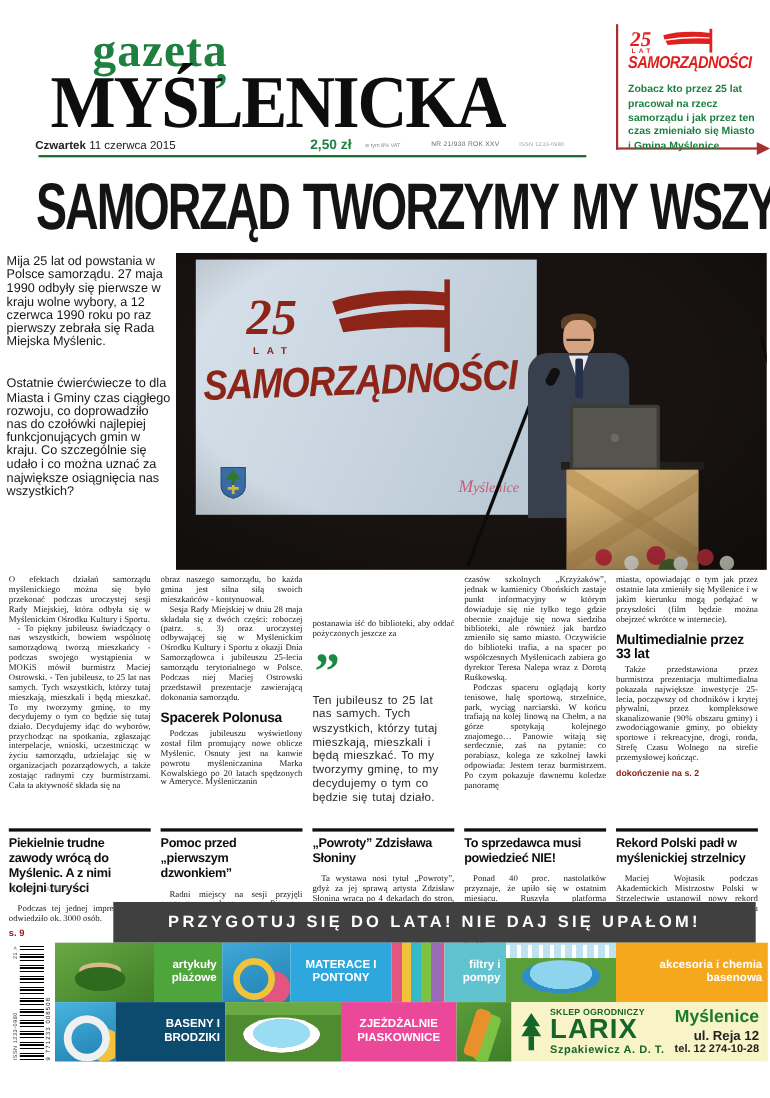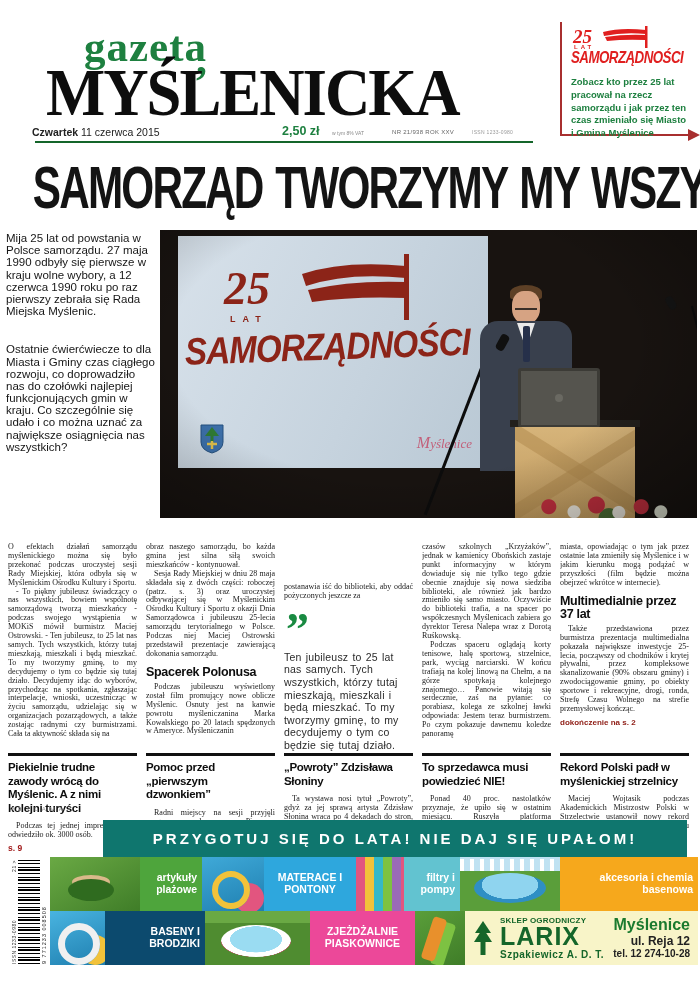--- a/index.html
+++ b/index.html
@@ -69,39 +69,39 @@
       radial-gradient(circle at 12% 55%,#c02f3e 0 7px,transparent 8px),
       radial-gradient(circle at 30% 70%,#e8e4da 0 6px,transparent 7px),
       radial-gradient(circle at 46% 50%,#c02f3e 0 8px,transparent 9px),
       radial-gradient(circle at 62% 72%,#e8e4da 0 6px,transparent 7px),
       radial-gradient(circle at 78% 55%,#c02f3e 0 7px,transparent 8px),
       radial-gradient(circle at 92% 70%,#dfe3d2 0 6px,transparent 7px),
       radial-gradient(circle at 55% 90%,#4a6b34 0 10px,transparent 11px);}
   .vig{position:absolute;inset:0;background:radial-gradient(ellipse at 45% 40%,rgba(0,0,0,0) 55%,rgba(0,0,0,.38) 100%);}
 
   
-  .col{position:absolute;top:543px;width:129px;height:226px;overflow:hidden;font-family:"Liberation Serif",serif;font-size:8px;line-height:8.9px;text-align:justify;color:#1a1a1a;}
+  .col{position:absolute;top:523px;width:129px;height:226px;overflow:hidden;font-family:"Liberation Serif",serif;font-size:8px;line-height:8.9px;text-align:justify;color:#1a1a1a;}
   .c1{left:8px;}.c2{left:146px;}.c3{left:284px;margin-top:40px;}.c4{left:422px;}.c5{left:560px;}
   .col p{margin:0;}
   .col p.ind{text-indent:8px;}
   .subhead{font-family:"Liberation Sans",sans-serif;font-size:12.5px;font-weight:700;letter-spacing:-0.3px;margin:7px 0 4px;line-height:1.05;text-align:left;color:#0d0d0d;}
   .quote-mark{display:block;font-family:"Liberation Serif",serif;font-size:46px;font-weight:700;color:#198a41;line-height:30px;margin:14px 0 6px 2px;}
   .quote-text{font-family:"Liberation Sans",sans-serif;font-size:10.5px;line-height:12.6px;text-align:left;color:#2a2a2a;letter-spacing:.2px;word-spacing:1px;}
   .continuation{font-family:"Liberation Sans",sans-serif;font-size:8px;font-weight:700;color:#8d1a12;margin-top:5px;text-align:left;}
 
   
   .teaser{position:absolute;top:753px;width:129px;border-top:3px solid #101010;padding-top:5px;}
   .t1{left:8px;}.t2{left:146px;}.t3{left:284px;}.t4{left:422px;}.t5{left:560px;}
   .teaser h3{margin:0;font-size:11.5px;font-weight:700;line-height:1.18;letter-spacing:-0.3px;color:#0d0d0d;}
   .teaser .tbody{margin-top:6px;font-family:"Liberation Serif",serif;font-size:8px;line-height:9px;text-align:justify;text-indent:8px;color:#1a1a1a;}
   .teaser .tpage{margin-top:4px;font-size:8.5px;font-weight:700;color:#a01818;}
 
   
   .reklama{left:10px;top:806px;font-size:6px;letter-spacing:4px;color:#9a9a9a;}
-  .banner{left:103px;top:820px;width:584px;height:37px;background:#0f766e;color:#fff;font-weight:700;font-size:15px;letter-spacing:3px;text-align:center;line-height:37px;white-space:nowrap;overflow:hidden;}
+  .banner{left:103px;top:820px;width:584px;height:37px;background:#404040;color:#fff;font-weight:700;font-size:15px;letter-spacing:3px;text-align:center;line-height:37px;white-space:nowrap;overflow:hidden;}
   .grid{left:50px;top:857px;width:648px;}
   .grow{display:flex;height:54px;}
   .cell{height:54px;box-sizing:border-box;overflow:hidden;position:relative;}
   .lbl{color:#fff;font-weight:700;font-size:10.5px;line-height:1.1;display:flex;align-items:center;justify-content:flex-end;text-align:right;padding:0 5px;}
   .lbl.center{justify-content:center;text-align:center;}
   .ph1{background:linear-gradient(150deg,#6aa944,#3f7d28);}
   .ph1::after{content:"";position:absolute;left:18px;top:22px;width:46px;height:22px;border-radius:50%;background:#2f6b1f;box-shadow:0 -8px 0 -4px #d9b98a;}
   .ph2{background:linear-gradient(160deg,#3fa9d8,#1f7fb0);}
   .ph2::after{content:"";position:absolute;left:10px;top:14px;width:26px;height:26px;border-radius:50%;border:6px solid #f2c23a;box-shadow:18px 8px 0 -4px #e2557f;}
   .ph3{background:repeating-linear-gradient(90deg,#e2557f 0 9px,#f2c23a 9px 18px,#35b8c8 18px 27px,#7dc242 27px 36px,#9a6bb8 36px 45px);}
@@ -227,21 +227,21 @@
   <p>postanawia iść do biblioteki, aby oddać pożyczonych jeszcze za</p>
   <span class="quote-mark">”</span>
   <div class="quote-text">Ten jubileusz to 25 lat nas samych. Tych wszystkich, którzy tutaj mieszkają, mieszkali i będą mieszkać. To my tworzymy gminę, to my decydujemy o tym co będzie się tutaj działo.</div>
 </div>
 <div class="col c4">
   <p>czasów szkolnych „Krzyżaków”, jednak w kamienicy Obońskich zastaje punkt informacyjny w którym dowiaduje się nie tylko tego gdzie obecnie znajduje się nowa siedziba biblioteki, ale również jak bardzo zmieniło się samo miasto. Oczywiście do biblioteki trafia, a na spacer po współczesnych Myślenicach zabiera go dyrektor Teresa Nalepa wraz z Dorotą Ruśkowską.</p>
   <p class="ind">Podczas spaceru oglądają korty tenisowe, halę sportową, strzelnice, park, wyciąg narciarski. W końcu trafiają na kolej linową na Chełm, a na górze spotykają kolejnego znajomego… Panowie witają się serdecznie, zaś na pytanie: co porabiasz, kolega ze szkolnej ławki odpowiada: Jestem teraz burmistrzem. Po czym pokazuje dawnemu koledze panoramę</p>
 </div>
 <div class="col c5">
   <p>miasta, opowiadając o tym jak przez ostatnie lata zmieniły się Myślenice i w jakim kierunku mogą podążać w przyszłości (film będzie można obejrzeć wkrótce w internecie).</p>
-  <div class="subhead">Multimedialnie przez 37 lat</div>
+  <div class="subhead">Multimedialnie przez 33 lat</div>
   <p class="ind">Także przedstawiona przez burmistrza prezentacja multimedialna pokazała największe inwestycje 25-lecia, począwszy od chodników i krytej pływalni, przez kompleksowe skanalizowanie (90% obszaru gminy) i zwodociągowanie gminy, po obiekty sportowe i rekreacyjne, drogi, ronda, Strefę Czasu Wolnego na strefie przemysłowej kończąc.</p>
   <div class="continuation">dokończenie na s. 2</div>
 </div>
 
 <div class="teaser t1">
   <h3>Piekielnie trudne zawody wrócą do Myślenic. A z nimi kolejni turyści</h3>
   <div class="tbody">Podczas tej jednej imprezy miasto odwiedziło ok. 3000 osób.</div>
   <div class="tpage">s. 9</div>
 </div>
 <div class="teaser t2">

